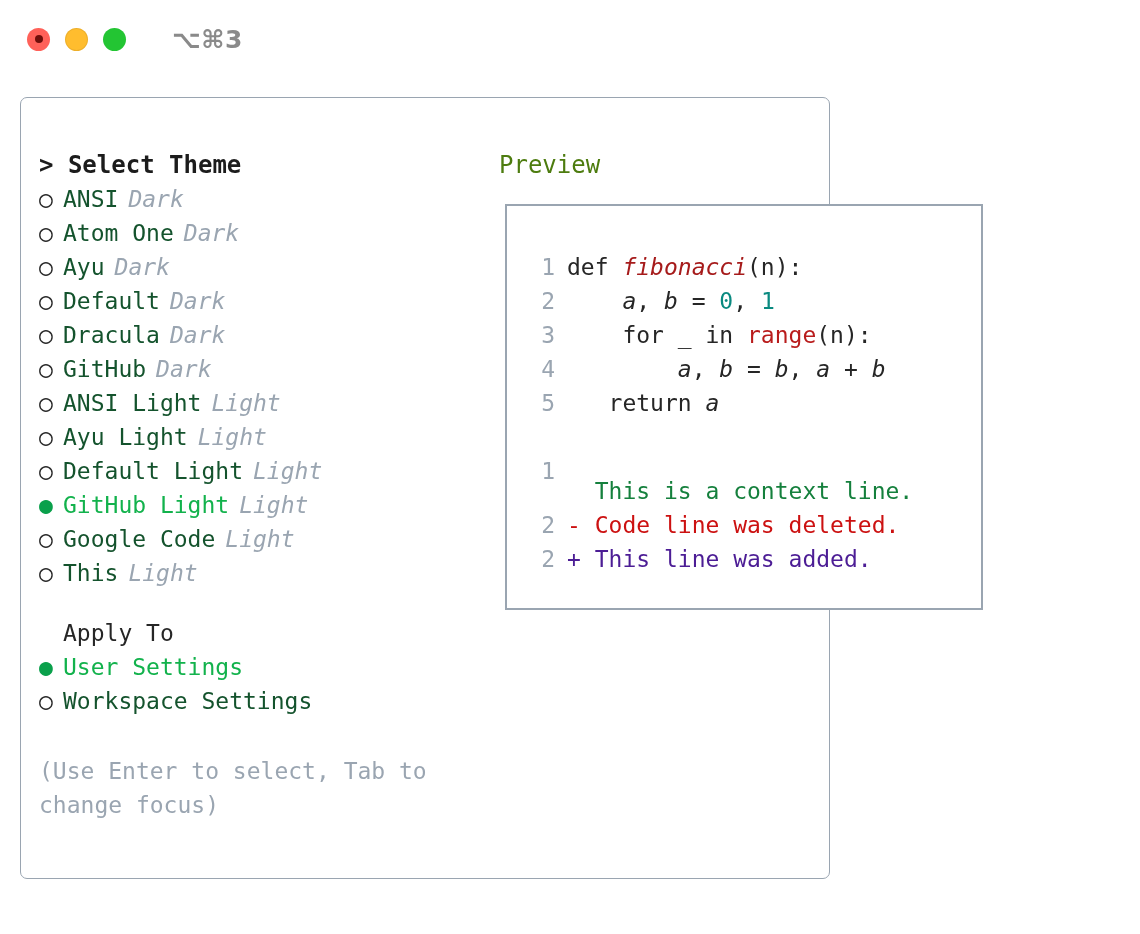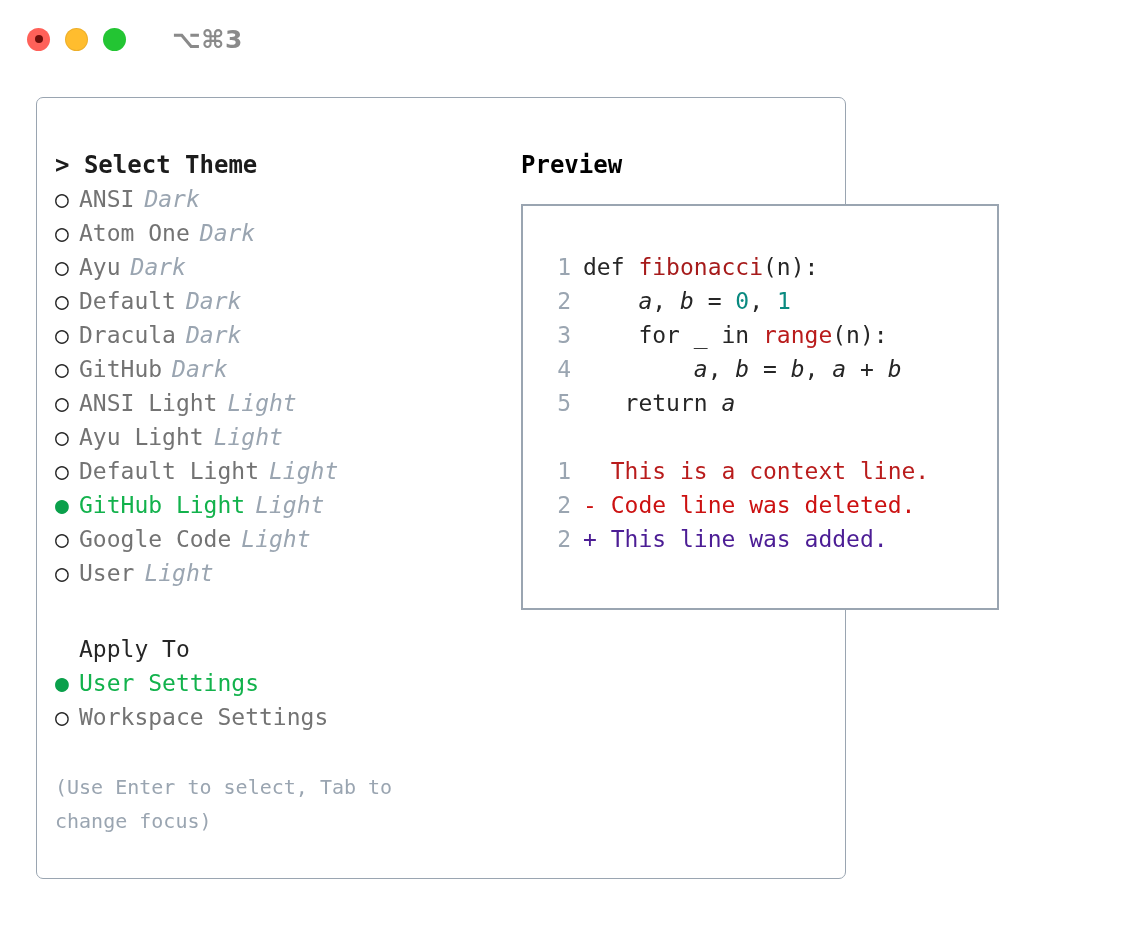--- a/index.html
+++ b/index.html
@@ -67,21 +67,21 @@
     color: #8a8a8a;
     font-size: 25px;
     font-weight: 700;
     letter-spacing: 0.5px;
     font-family: "DejaVu Sans", "Liberation Sans", sans-serif;
   }
 
   
   #panel {
     position: absolute;
-    left: 36px;
+    left: 20px;
     top: 97px;
     width: 810px;
     height: 782px;
     border: 1.6px solid #9aa5b1;
     border-radius: 7px;
     box-sizing: border-box;
     background: #ffffff;
   }
 
   #panel-inner {
@@ -115,61 +115,60 @@
     color: #262626;
     white-space: pre;
   }
   .bullet {
     display: inline-block;
     width: 24px;
     flex: none;
     color: #2b2b2b;
   }
   .bullet.sel { color: #0aa04b; }
-  .opt-label { color: #737373; }
+  .opt-label { color: #14532d; }
   .opt-row.selected .opt-label { color: #12b24c; }
   .opt-tag {
     color: #9aa5b1;
     margin-left: 10px;
     font-style: italic;
   }
 
   .section-gap { height: 26px; }
 
   .subheader {
     font-size: 23px;
     line-height: 34px;
     color: #262626;
     padding-left: 24px;
     white-space: pre;
-    margin-top: 16px;
   }
 
   #hint {
     margin-top: 36px;
-    font-size: 20px;
+    font-size: 23px;
     line-height: 34px;
     color: #9aa5b1;
     width: 400px;
     white-space: pre-wrap;
   }
 
   
   #right-col {
     flex: 1;
     padding: 50px 0 0 0;
     box-sizing: border-box;
     position: relative;
   }
   #preview-title {
     font-size: 24px;
-    font-weight: 700;
-    color: #000000;
-    line-height: 34px;
-    margin-left: 22px;
+    font-weight: 400;
+    color: #4d7c0f;
+    line-height: 34px;
+    margin-left: 16px;
   }
   #preview-box {
     position: absolute;
     left: 22px;
     top: 106px;
     width: 478px;
     height: 406px;
     border: 2px solid #9aa5b1;
     box-sizing: border-box;
     background: #ffffff;
@@ -186,25 +185,25 @@
   .ln {
     color: #9aa5b1;
     width: 26px;
     text-align: right;
     flex: none;
     margin-right: 12px;
   }
   .code-body { color: #262626; }
   .blank-line { height: 34px; }
 
-  .tok-fn   { color: #a61b1b; }
+  .tok-fn   { color: #a61b1b; font-style: italic; }
   .tok-num  { color: #0a8a80; }
   .tok-call { color: #b91c1c; }
   .tok-var  { font-style: italic; }
-  .diff-ctx { color: #b91c1c; }
+  .diff-ctx { color: #15803d; margin-top: 20px; }
   .diff-del { color: #cc1111; }
   .diff-add { color: #4c1d95; }
 </style>
 </head>
 <body>
 
 <div id="window">
 
   <div id="titlebar">
     <div class="traffic">
@@ -225,21 +224,21 @@
             <div class="opt-row"><span class="bullet">○</span><span class="opt-label">Atom One</span><span class="opt-tag">Dark</span></div>
             <div class="opt-row"><span class="bullet">○</span><span class="opt-label">Ayu</span><span class="opt-tag">Dark</span></div>
             <div class="opt-row"><span class="bullet">○</span><span class="opt-label">Default</span><span class="opt-tag">Dark</span></div>
             <div class="opt-row"><span class="bullet">○</span><span class="opt-label">Dracula</span><span class="opt-tag">Dark</span></div>
             <div class="opt-row"><span class="bullet">○</span><span class="opt-label">GitHub</span><span class="opt-tag">Dark</span></div>
             <div class="opt-row"><span class="bullet">○</span><span class="opt-label">ANSI Light</span><span class="opt-tag">Light</span></div>
             <div class="opt-row"><span class="bullet">○</span><span class="opt-label">Ayu Light</span><span class="opt-tag">Light</span></div>
             <div class="opt-row"><span class="bullet">○</span><span class="opt-label">Default Light</span><span class="opt-tag">Light</span></div>
             <div class="opt-row selected"><span class="bullet sel">●</span><span class="opt-label">GitHub Light</span><span class="opt-tag">Light</span></div>
             <div class="opt-row"><span class="bullet">○</span><span class="opt-label">Google Code</span><span class="opt-tag">Light</span></div>
-            <div class="opt-row"><span class="bullet">○</span><span class="opt-label">User</span><span class="opt-tag">Light</span></div>
+            <div class="opt-row"><span class="bullet">○</span><span class="opt-label">This</span><span class="opt-tag">Light</span></div>
           </div>
 
         <div class="section-gap"></div>
 
         <div class="subheader">Apply To</div>
         <div id="apply-list">
             <div class="opt-row selected"><span class="bullet sel">●</span><span class="opt-label">User Settings</span></div>
             <div class="opt-row"><span class="bullet">○</span><span class="opt-label">Workspace Settings</span></div>
           </div>
 

